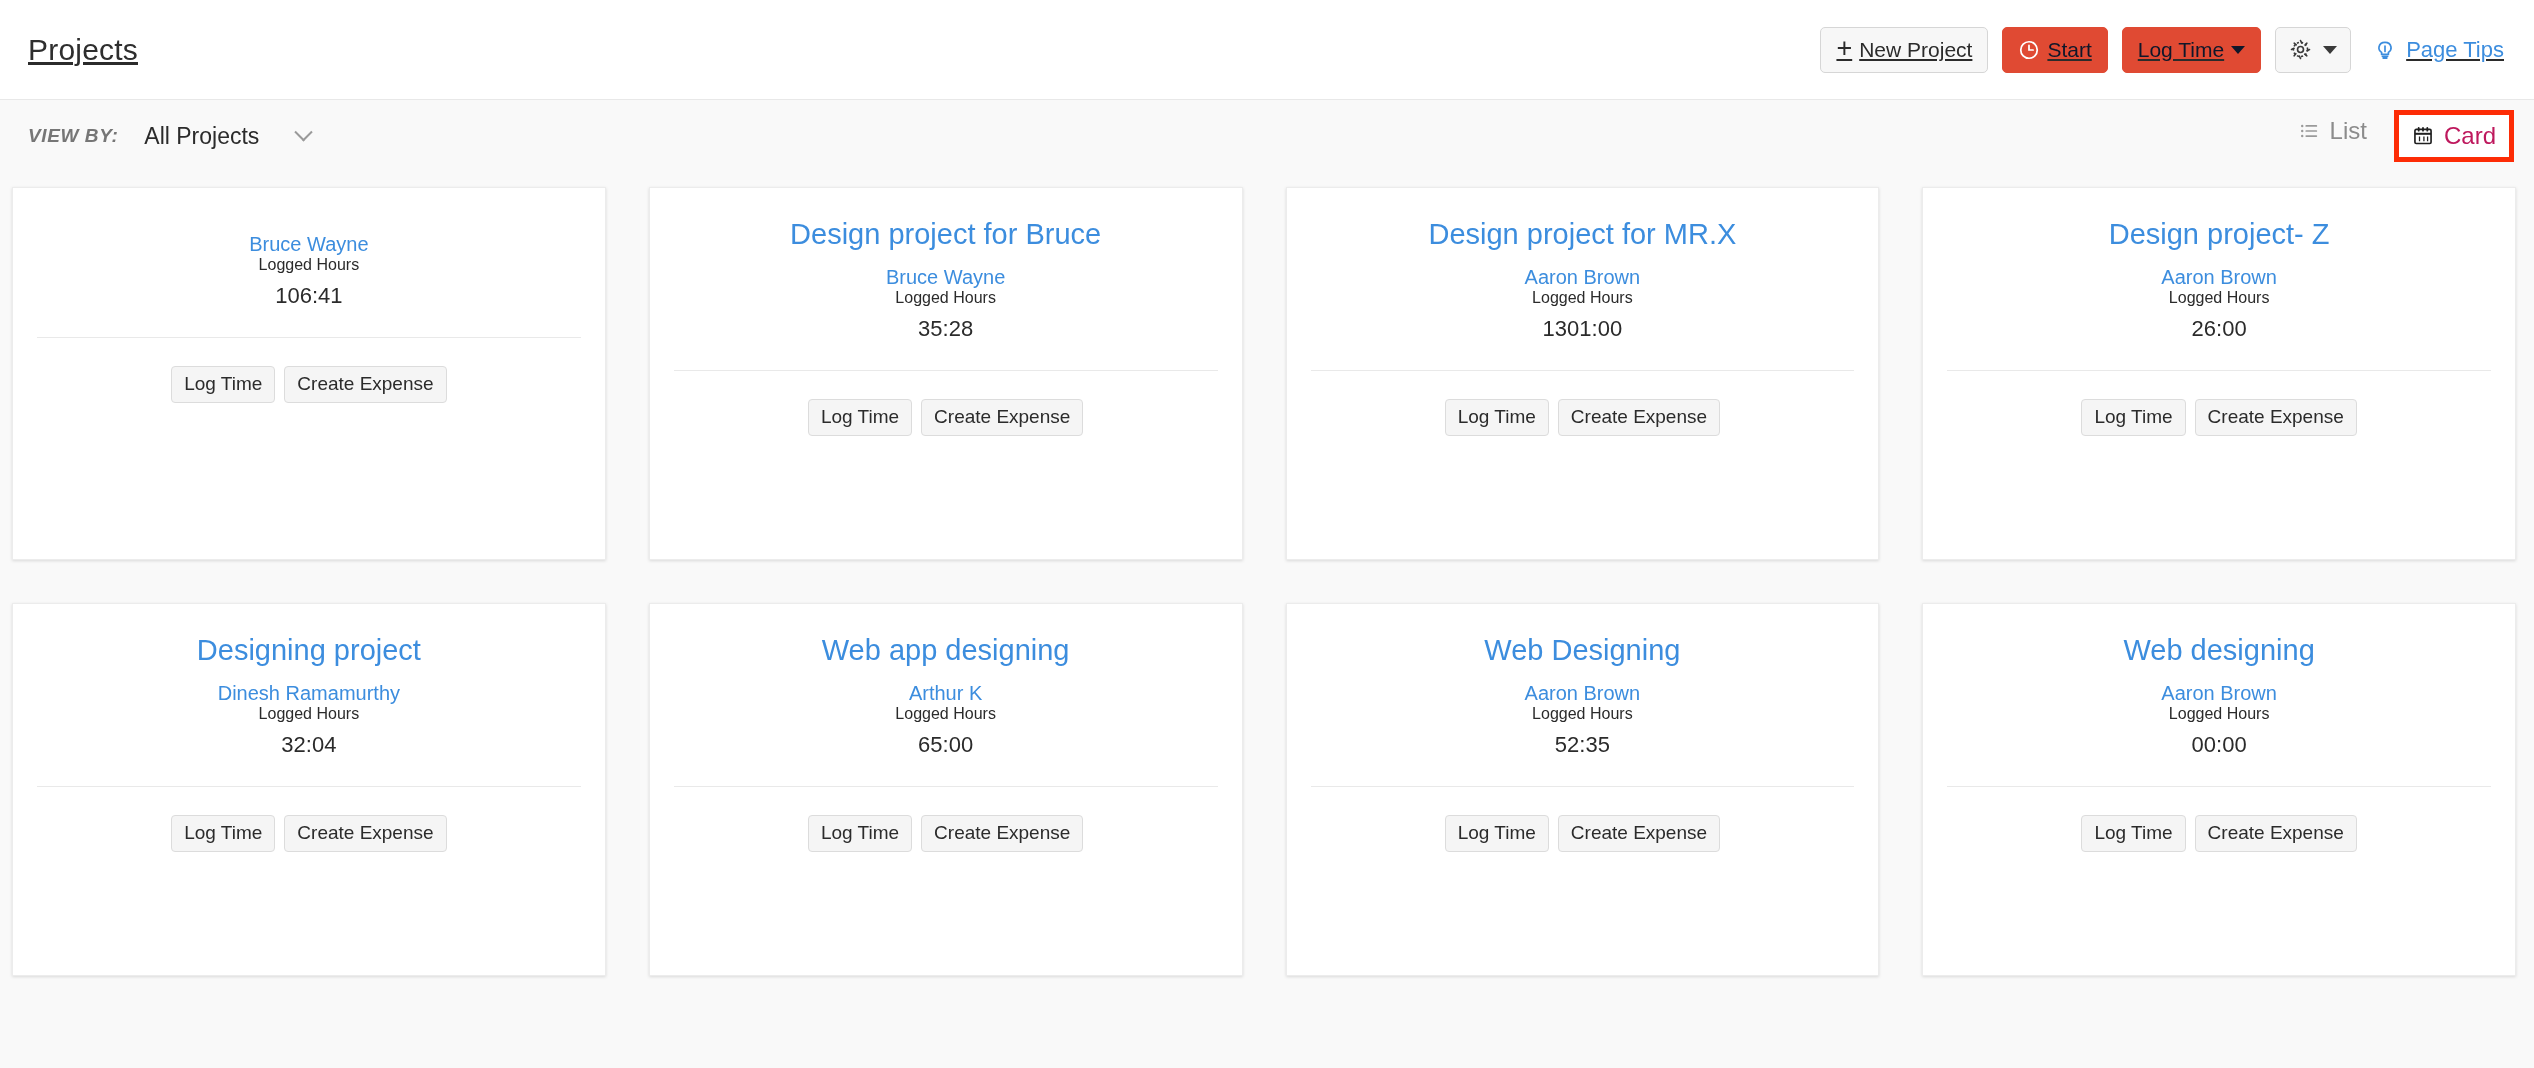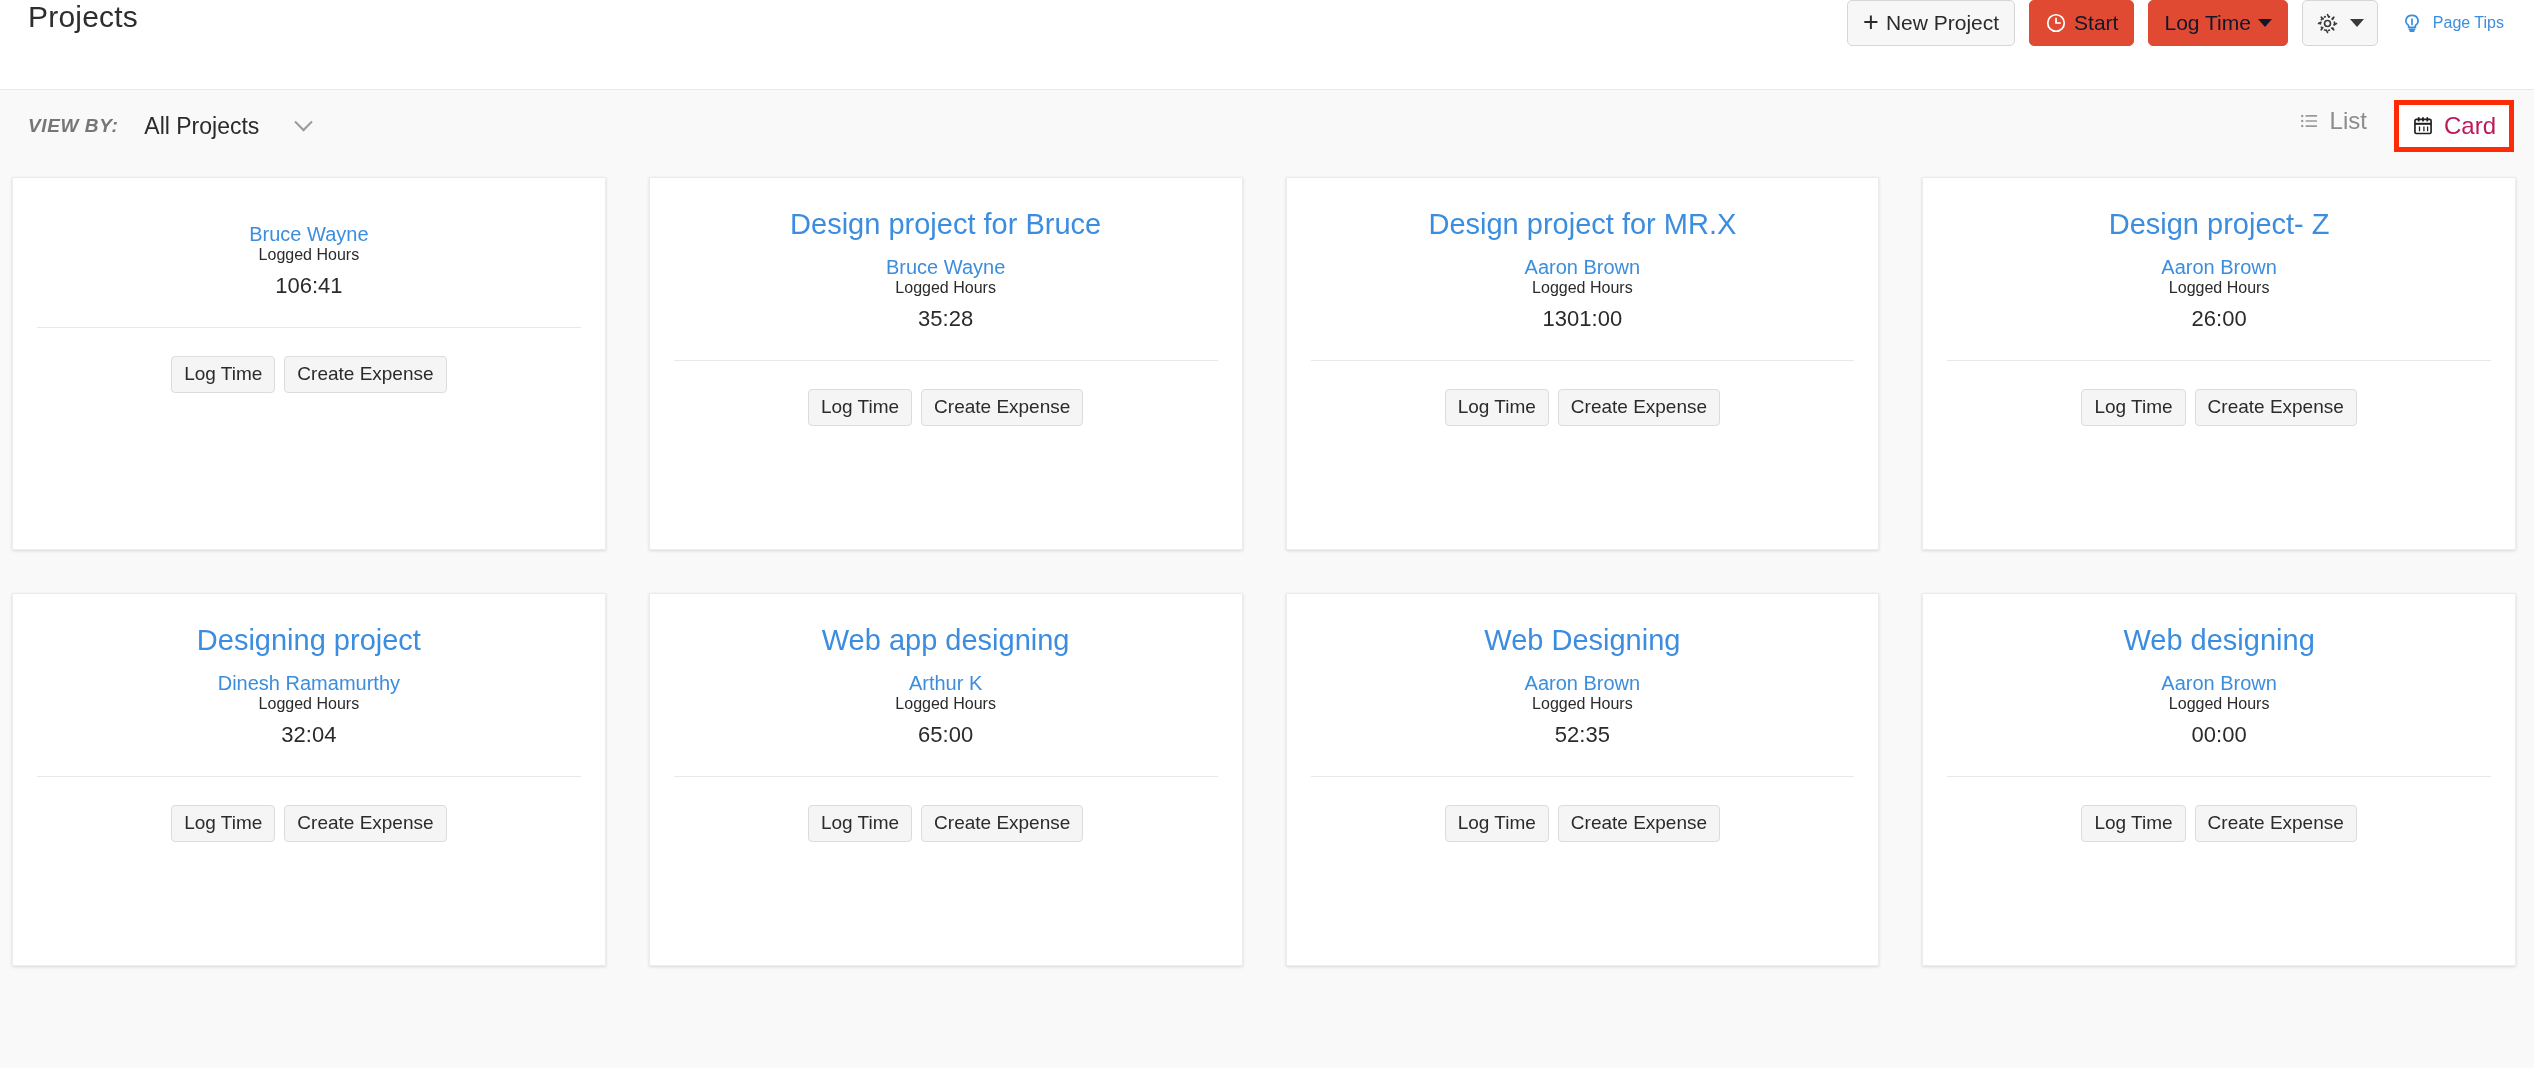--- a/index.html
+++ b/index.html
@@ -12,27 +12,28 @@
 
   body {
     font-family: "Liberation Sans", sans-serif;
     background: #f9f9f9;
     color: #2b2b2b;
     -webkit-font-smoothing: antialiased;
   }
 
   
   .header {
-    height: 90px;
+    height: 100px;
     background: #ffffff;
     border-bottom: 1px solid #e8e8e8;
     display: flex;
-    align-items: flex-start;
+    align-items: center;
     justify-content: space-between;
     padding: 0 30px 0 28px;
+    text-decoration: underline;
   }
 
   .page-title {
     font-size: 30px;
     font-weight: 400;
     color: #2e2e2e;
     letter-spacing: .2px;
   }
 
   .header-actions {
@@ -83,21 +84,21 @@
     border-right: 7px solid transparent;
     border-top: 8px solid currentColor;
     display: inline-block;
   }
 
   .page-tips {
     display: inline-flex;
     align-items: center;
     gap: 9px;
     color: #3c8dde;
-    font-size: 16px;
+    font-size: 22px;
     cursor: pointer;
     margin-left: 8px;
   }
 
   
   .viewbar {
     height: 72px;
     background: #f9f9f9;
     display: flex;
     align-items: center;

